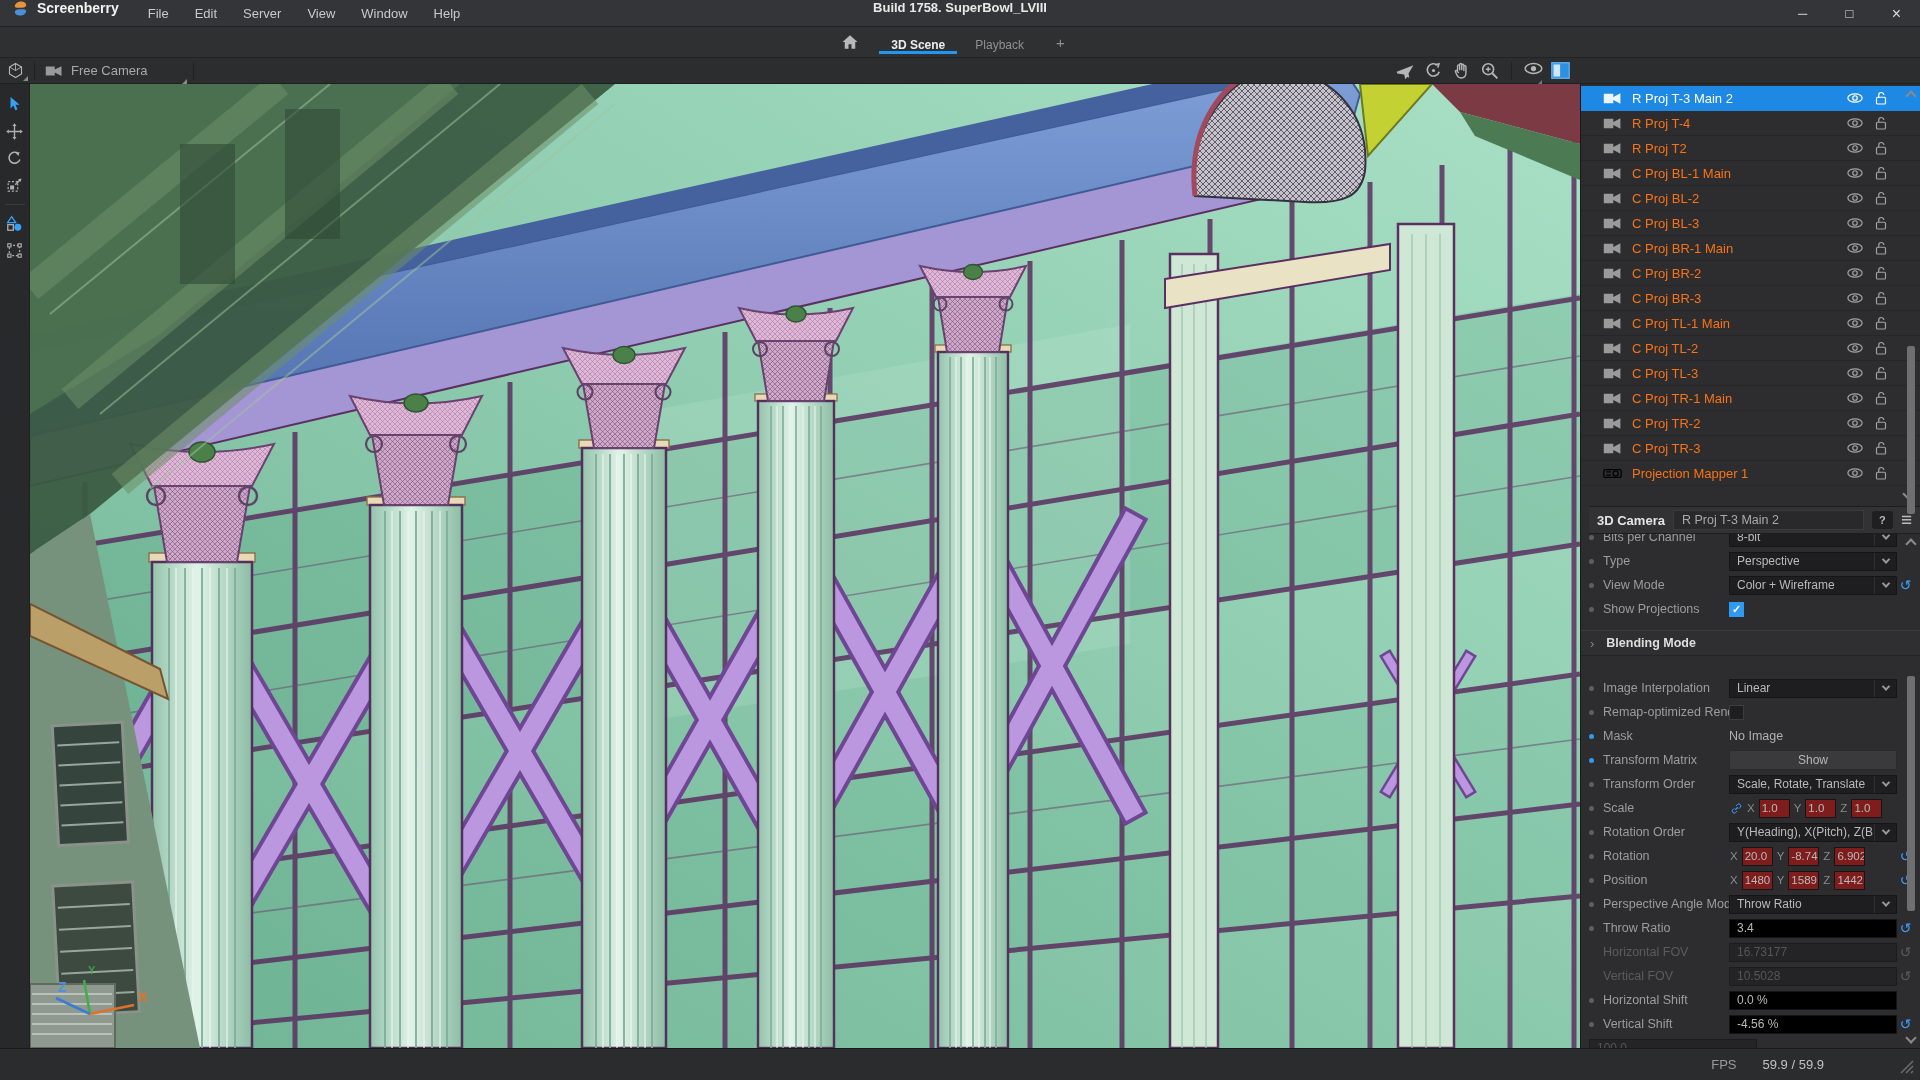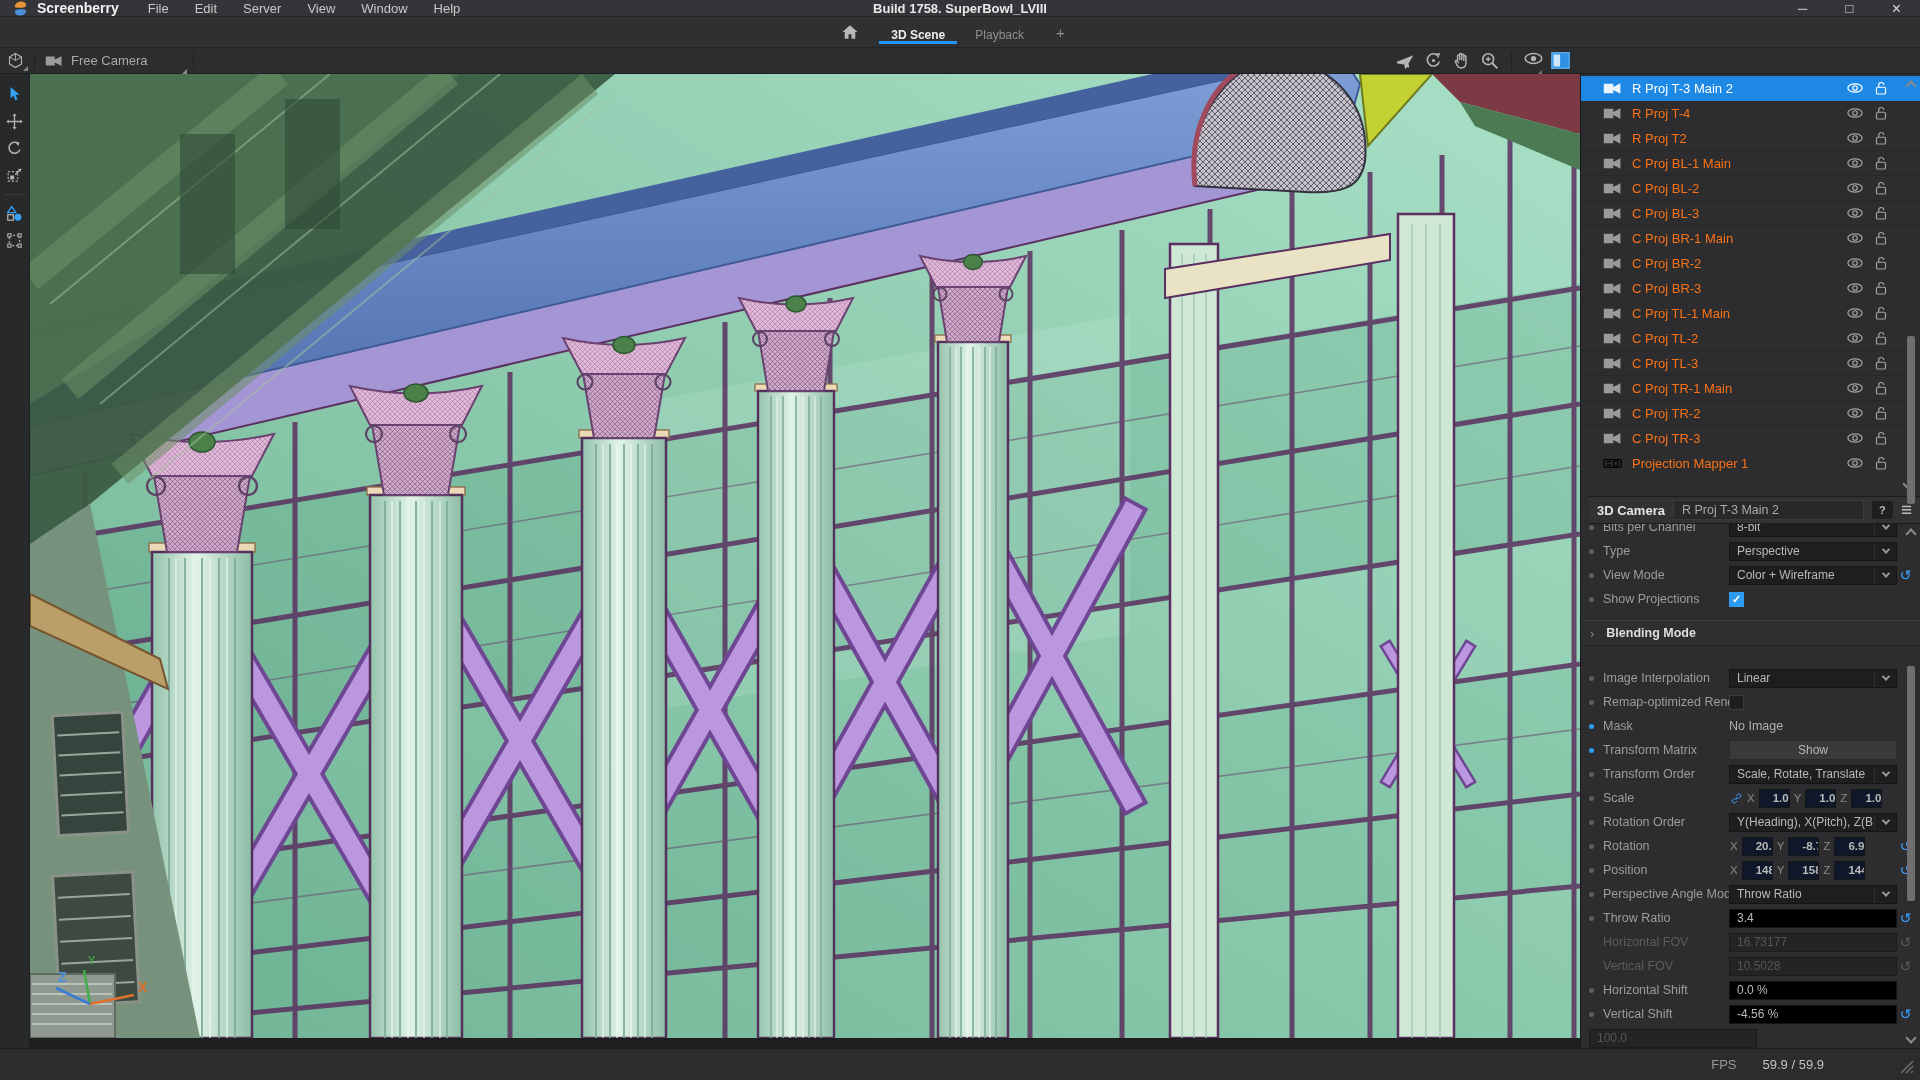--- a/index.html
+++ b/index.html
@@ -1,22 +1,22 @@
 <!DOCTYPE html>
 <html><head>
 <meta charset="utf-8">
 <style>
   * { margin:0; padding:0; box-sizing:border-box; }
   html,body { width:1920px; height:1080px; overflow:hidden; background:#1e1e1e;
               font-family:"Liberation Sans", sans-serif; }
   #app { width:1920px; height:1080px; display:flex; flex-direction:column; }
 
   
-  .menubar { height:17px; background:#343538; border-bottom:1px solid #222224;
-             display:flex; align-items:center; position:relative; padding-left:12px; }
+  .menubar { height:27px; background:#343538; border-bottom:1px solid #222224;
+             display:flex; position:relative; padding-left:12px; }
   .logo { width:17px; height:17px; margin-right:8px; }
   .appname { color:#f2f2f2; font-weight:bold; font-size:14px; margin-right:16px; }
   .menuitem { color:#c9c9c9; font-size:13px; padding:0 13px; height:27px; line-height:27px; }
   .wintitle { position:absolute; left:0; right:0; text-align:center; color:#e8e8e8;
               font-size:13px; font-weight:bold; pointer-events:none; }
   .winctrls { margin-left:auto; display:flex; height:27px; }
   .wbtn { width:47px; text-align:center; line-height:27px; color:#dcdcdc; font-size:13px; }
   .wbtn.close { font-size:16px; }
 
   
@@ -107,22 +107,22 @@
   .prow.disabled .plabel { color:#5c5c5c; }
   .prow.disabled .field { color:#555557; background:#242426; border-color:#1c1c1e; }
   .sbtn { flex:1; height:20px; background:#3a3a3c; color:#b5b5b5; font-size:12px; display:flex;
           align-items:center; justify-content:center; border:1px solid #2a2a2c; }
   .cb { width:15px; height:15px; background:#1e1e20; border:1px solid #3c3c3e; color:transparent; }
   .cb.checked { background:#2e9bf2; border-color:#2e9bf2; color:#fff; font-size:11px; display:flex;
                 align-items:center; justify-content:center; font-weight:bold; }
   .mval { color:#b0b0b0; font-size:12.5px; }
   .xyz { display:flex; align-items:center; flex:1; gap:3px; }
   .axl { color:#8a8a8a; font-size:11.5px; padding:0 1px; }
-  .nbox { width:31px; height:19px; background:#0f172a; border:1px solid #151517; color:#b9b9b9;
-          font-size:11.5px; display:flex; align-items:center; padding:0 13px; overflow:hidden; white-space:nowrap;font-weight:bold; }
+  .nbox { width:31px; height:19px; background:#7f1d1d; border:1px solid #151517; color:#b9b9b9;
+          font-size:11.5px; display:flex; align-items:center; padding:0 2px; overflow:hidden; white-space:nowrap; }
   .link { width:15px; height:15px; stroke:#3aa0ff; fill:none; stroke-width:1.6; margin-right:2px; flex:0 0 auto; }
   .pgroup { height:26px; display:flex; align-items:center; padding:0 9px; margin-top:9px;
             border-top:1px solid #3a3a3c; border-bottom:1px solid #242426; background:#2f2f31; }
   .gchev { color:#8a8a8a; margin-right:12px; font-size:13px; }
   .glabel { color:#dedede; font-weight:bold; font-size:12.5px; }
 
   
   .statusbar { height:32px; background:#2b2c2e; border-top:1px solid #1a1a1c; display:flex;
                align-items:center; justify-content:flex-end; padding-right:96px; gap:26px; position:relative; }
   .fpslabel { color:#9a9a9a; font-size:13px; }

